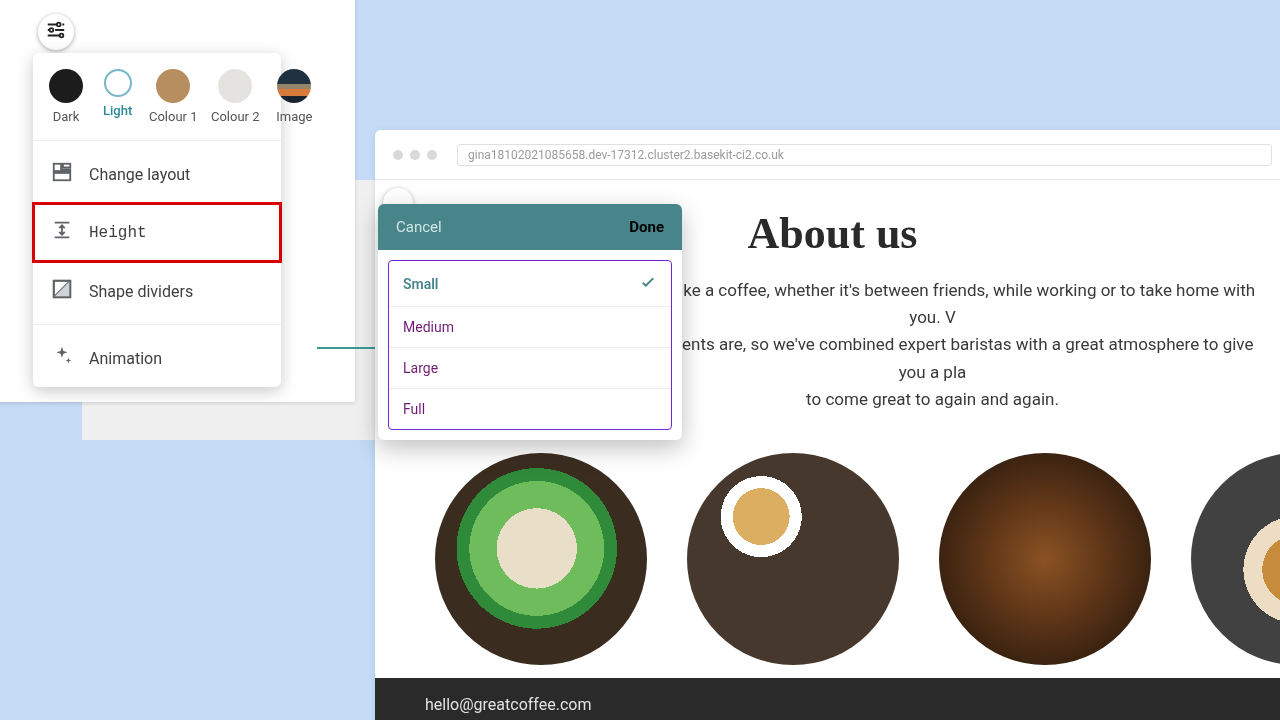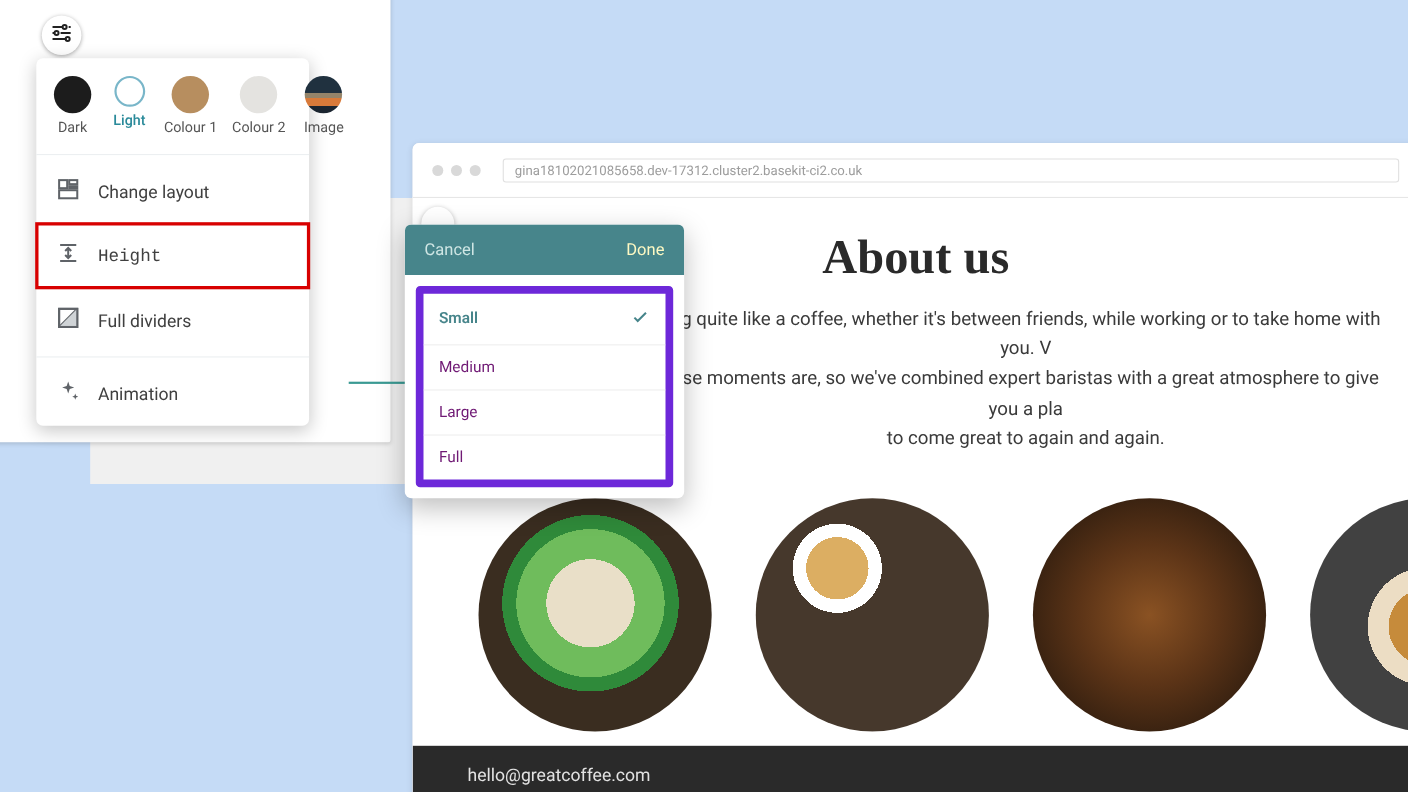--- a/index.html
+++ b/index.html
@@ -78,30 +78,30 @@
   .ph2 { background: radial-gradient(circle at 35% 30%, #dcae62 0 14%, #fff 14% 20%, #46382c 20% 100%),
                      radial-gradient(circle at 62% 68%, #e7c27a 0 16%, #fff 16% 26%, #46382c 26% 100%);
           background-blend-mode: normal; background-color:#46382c; }
   .ph3 { background: radial-gradient(farthest-side, #8a5223, #5c3417 60%, #3b2311); }
   .ph4 { background: radial-gradient(circle at 50% 55%, #c68b3b 0 22%, #ecddc4 22% 34%, #414141 34% 100%); }
   .footer { position: absolute; left: 0; right: 0; bottom: 0; height: 52px; background: #2a2a2a; color: #e2e2e2;
             display: flex; align-items: center; padding: 0 50px; font-size: 16px; }
 
   
   .height-pop {
-    position: absolute; top: 204px; left: 368px; width: 254px;
+    position: absolute; top: 204px; left: 378px; width: 304px;
     background: #fff; border-radius: 6px; box-shadow: 0 8px 24px rgba(0,0,0,0.25);
     overflow: hidden;
   }
   .hp-head { background: #47858b; color: #e6f3f2; display: flex; justify-content: space-between;
              align-items: center; padding: 14px 18px; font-size: 15px; }
-  .hp-head .done { color: #fef9c3; font-weight: 400; }
+  .hp-head .done { color: #000000; font-weight: 700; }
   .hp-head .cancel { color: #cfe6e4; }
   .hp-body { padding: 10px; }
-  .hp-card { border: 7px solid #6d28d9; border-radius: 4px; overflow: hidden; }
+  .hp-card { border: 1px solid #6d28d9; border-radius: 4px; overflow: hidden; }
   .hp-opt { display: flex; justify-content: space-between; align-items: center; padding: 12px 14px;
             font-size: 14px; color: #701a75; border-bottom: 1px solid #eee; cursor: pointer; }
   .hp-opt:last-child { border-bottom: none; }
   .hp-opt.selected { color: #47858b; font-weight: 600; }
   .hp-opt svg { width: 18px; height: 18px; }
 
   .knob {
     position: absolute; top: 188px; left: 383px; width: 30px; height: 30px; background:#fff;
     border-radius: 50%; box-shadow: 0 1px 5px rgba(0,0,0,.3);
   }
@@ -172,21 +172,21 @@
 
   <div class="panel-item">
     <span>
       <svg viewBox="0 0 24 24" fill="none" stroke="#5f6368" stroke-width="2">
         <rect x="3" y="3" width="18" height="18"></rect>
           <path d="M3 21 L21 3" fill="#5f6368"></path>
         <path d="M3 21 L21 3 L21 21 Z" fill="#cfd3d6" stroke="none"></path>
         <rect x="3" y="3" width="18" height="18" fill="none"></rect>
       </svg>
     </span>
-    <span>Full dividers</span>
+    <span>Shape dividers</span>
   </div>
 
   <div class="panel-divider"></div>
 
   <div class="panel-item">
     <span>
       <svg viewBox="0 0 24 24" fill="#5f6368">
         <path d="M12 2l1.5 4.5L18 8l-4.5 1.5L12 14l-1.5-4.5L6 8l4.5-1.5L12 2z"></path>
         <path d="M19 14l.8 2.2L22 17l-2.2.8L19 20l-.8-2.2L16 17l2.2-.8L19 14z"></path>
       </svg>

